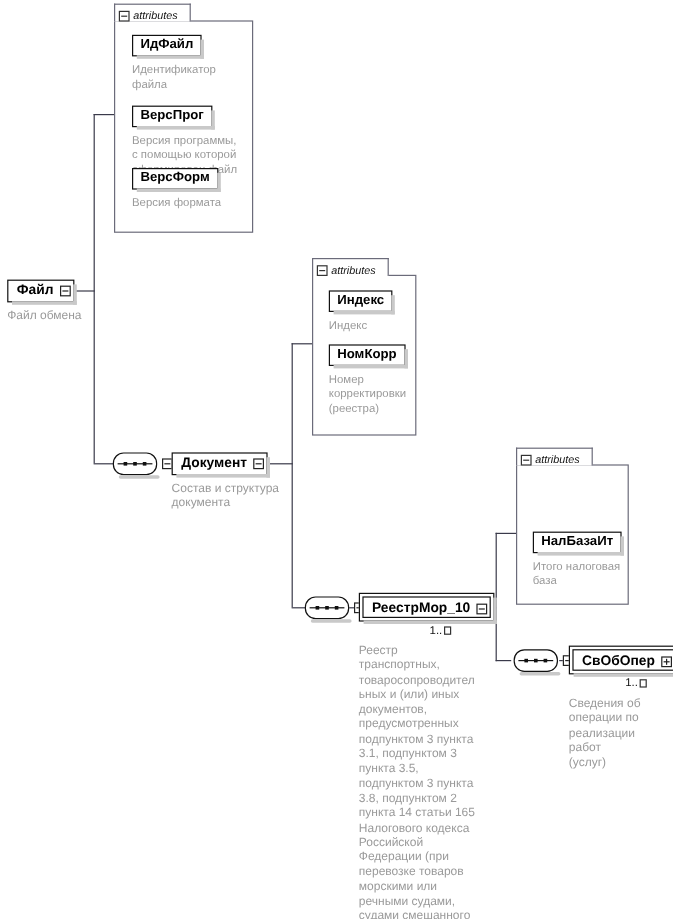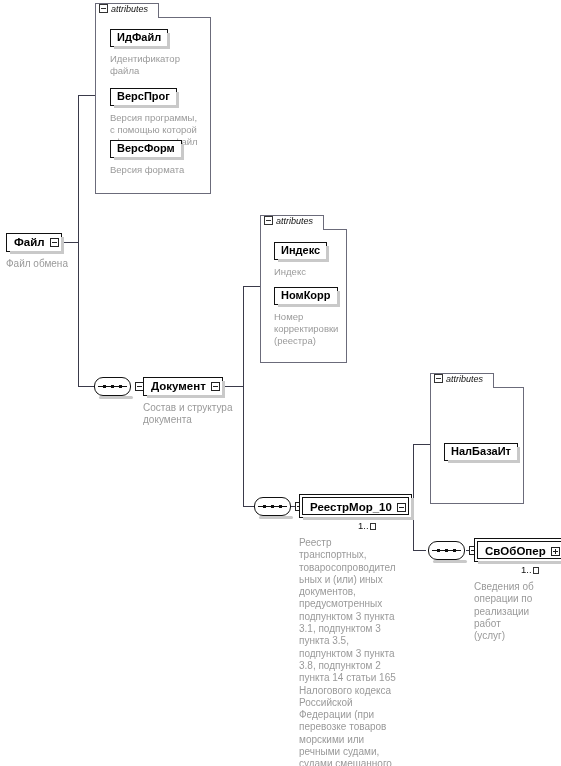--- a/index.html
+++ b/index.html
@@ -35,22 +35,22 @@
   .attrbox .attr-tab {
     position: absolute;
     left: 0;
     top: 0;
     height: 15px;
     box-sizing: border-box;
     border: 1px solid #6b6b7a;
     border-bottom: none;
     background: #ffffff;
     display: flex;
-    align-items: flex-start;
-    padding: 0 5px 0 3px;
+    align-items: flex-end;
+    padding: 12px 5px 0 3px;
     z-index: 3;
   }
   .attrbox .attr-tab .tab-label {
     font-size: 9px;
     font-style: italic;
     color: #111111;
     font-family: "Liberation Sans", sans-serif;
     white-space: nowrap;
     margin-left: 3px;
   }
@@ -422,20 +422,22 @@
   <div class="attrbox" style="left:430px; top:373px; width:94px; height:131px;">
     <div class="attr-tab" style="width:64px;">
       <span class="expander"></span>
       <span class="tab-label">attributes</span>
     </div>
     <div class="attr-body"></div>
 
 
     <div class="attr-item" style="left:14px; top:68px;">
       <div class="attr-name">НалБазаИт</div>
+      <div class="attr-desc">Итого налоговая
+база</div>
     </div>
   </div>
 
   <div class="elnode" style="left:299px; top:494px;">
     <div class="el-box repeat" style="height:24px; padding-top:2px;">
       <span class="repeat-inner"></span>
       <span class="el-label" style="position:relative; z-index:2; padding-left:3px;">РеестрМор_10</span>
       <span class="node-toggle" style="position:relative; z-index:2; margin-right:3px;"></span>
     </div>
     <div class="cardinality" style="left:59px; top:26px;">

